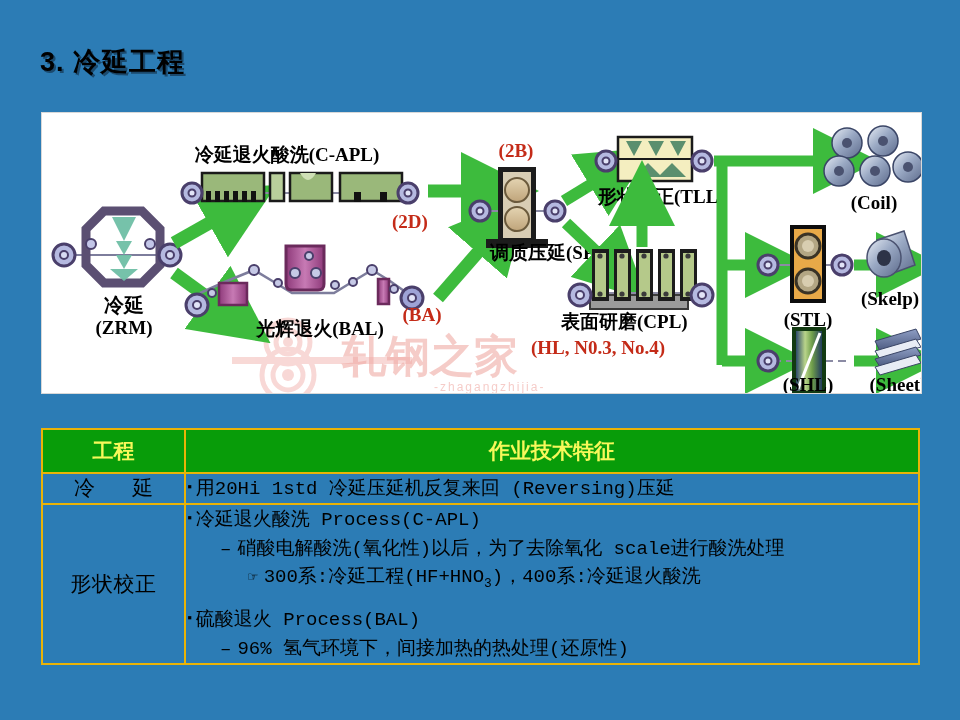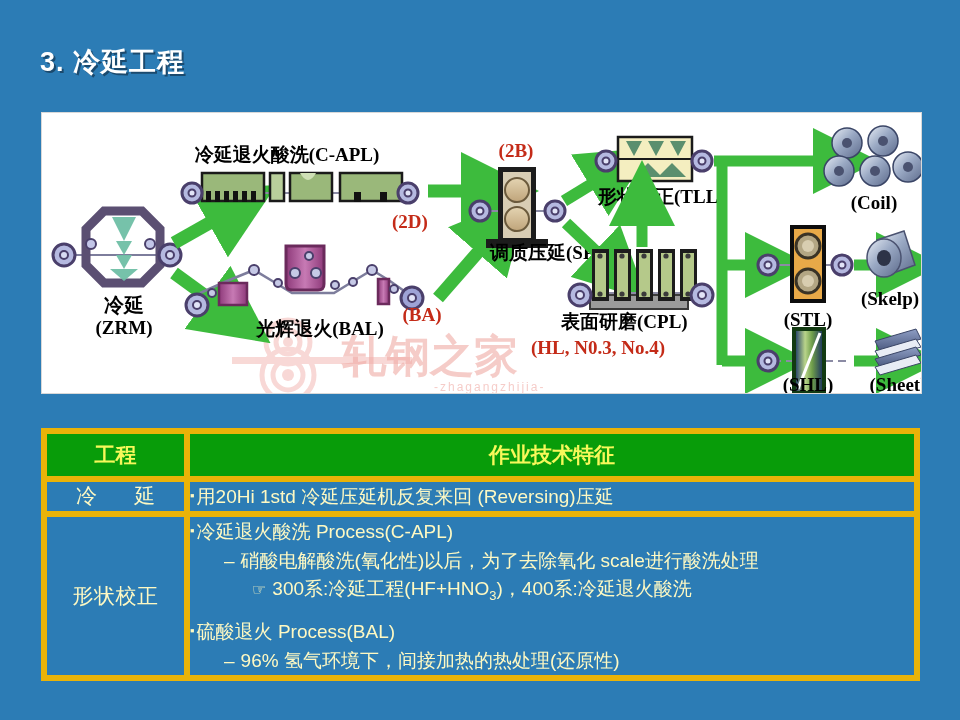--- a/index.html
+++ b/index.html
@@ -6,21 +6,21 @@
   body{
     width:960px;height:720px;overflow:hidden;
     background:#2c7cb5;
     font-family:"Liberation Serif","DejaVu Serif",serif;
     position:relative;
   }
   
   #title{
     position:absolute;left:40px;top:44px;
     font-family:"Liberation Sans","DejaVu Sans",sans-serif;
-    font-size:27px;font-weight:bold;color:#ffffff;
+    font-size:27px;font-weight:bold;color:#000000;
     letter-spacing:1px;
     text-shadow:2px 2px 0 #1b4a6e;
     white-space:nowrap;
   }
   
   #diagram{
     position:absolute;left:41px;top:112px;
     width:879px;height:280px;
     background:#ffffff;
     border:1px solid #d8d8d8;
@@ -28,49 +28,49 @@
   }
   #diagram svg{display:block;}
   
   #tbl{
     position:absolute;left:41px;top:428px;
     width:879px;
     border-collapse:collapse;
     table-layout:fixed;
   }
   #tbl td,#tbl th{
-    border:6px solid #eab308;
+    border:2px solid #eab308;
     vertical-align:middle;
     padding:0;
   }
   #tbl thead th{
     background:#089c09;
     color:#f7f85a;
     font-size:21px;font-weight:bold;
     height:42px;
     font-family:"Liberation Serif","DejaVu Serif",serif;
   }
   #tbl tbody td{
     background:#2c7cb5;
-    color:#fef9c3;
+    color:#000000;
   }
   .colA{width:143px;}
   .cellA{
     text-align:center;
     font-size:21px;
     letter-spacing:0.5px;
     font-family:"Liberation Serif","DejaVu Serif",serif;
     white-space:nowrap;
   }
   .cellA.spread{letter-spacing:16px;text-indent:16px;}
   .cellB{
     padding:6px 8px 8px 10px;
     font-size:19px;
     line-height:1.42;
-    font-family:Liberation Sans, sans-serif;
+    font-family:Liberation Mono, monospace;
   }
   .l1{margin:2px 0 0 0;white-space:nowrap;}
   .l1 .bullet{font-size:13px;vertical-align:3px;margin-right:2px;}
   .l2{margin:2px 0 0 34px;white-space:nowrap;}
   .l3{margin:1px 0 0 62px;white-space:nowrap;}
   .dash{margin-right:6px;}
   .hand{margin-right:6px;font-size:16px;}
   .gap{height:12px;}
   sub{font-size:0.68em;}
 </style>

